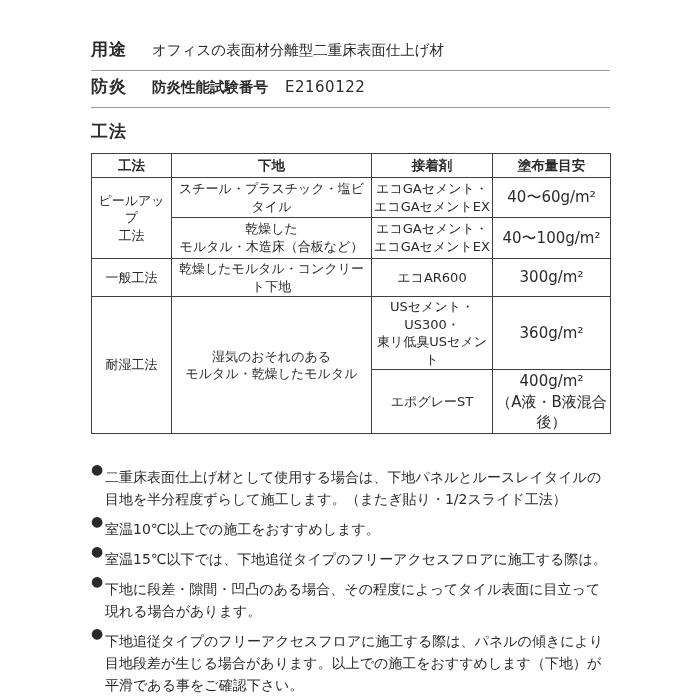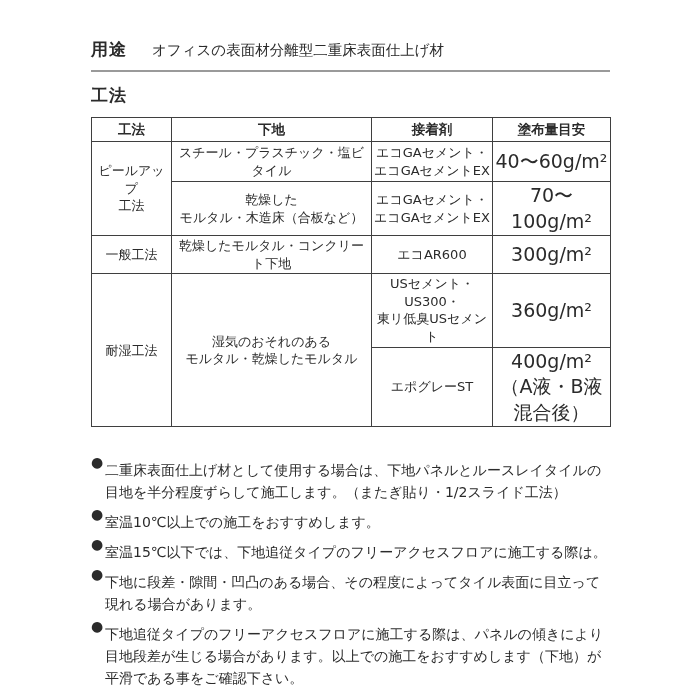--- a/index.html
+++ b/index.html
@@ -48,21 +48,21 @@
   .col-method { width: 80px; }
   .col-base   { width: 200px; }
   .col-adh    { width: 121px; }
   .col-amt    { width: 118px; }
   tr.r-pu1 td { height: 40px; }
   tr.r-pu2 td { height: 41px; }
   tr.r-gen td { height: 26px; }
   tr.r-ts1 td { height: 40px; }
   tr.r-ts2 td { height: 42px; }
   tr.dashed-top td { border-top: 1px dashed #9a9a9a; }
-  td.amount { font-size: 19px; }
+  td.amount { font-size: 15px; }
 
   
   .notes { list-style: none; margin-top: 24px; }
   .notes li { display: flex; font-size: 14px; line-height: 22px; font-weight: 500; }
   .notes .bullet { flex: 0 0 14px; }
   .notes .note-text { flex: 1; margin-top: 8px; }
 
   
   .patterns-row { display: flex; align-items: center; margin-top: 16px; }
   .pattern { margin-right: 11px; }
@@ -88,20 +88,25 @@
 
 <div class="page">
   <div class="content">
 
     <div class="spec-row">
       <span class="spec-label">用途</span>
       <span class="spec-value">オフィスの表面材分離型二重床表面仕上げ材</span>
     </div>
     <hr class="rule">
 
+    <div class="spec-row">
+      <span class="spec-label">防炎</span>
+      <span class="spec-sub">防炎性能試験番号</span>
+      <span class="spec-num">E2160122</span>
+    </div>
     <hr class="rule">
 
     <div class="section-title">工法</div>
 
     <table class="method-table">
       <colgroup>
         <col class="col-method">
           <col class="col-base">
           <col class="col-adh">
           <col class="col-amt">
@@ -119,21 +124,21 @@
         <td>スチール・プラスチック・塩ビタイル</td>
         <td>エコGAセメント・
 エコGAセメントEX</td>
         <td class="amount">40〜60g/m²</td>
       </tr>
       <tr class="r-pu2 dashed-top">
         <td>乾燥した
 モルタル・木造床（合板など）</td>
         <td>エコGAセメント・
 エコGAセメントEX</td>
-        <td class="amount">70〜100g/m²</td>
+        <td class="amount">40〜100g/m²</td>
       </tr>
       <tr class="r-gen">
         <td>一般工法</td>
         <td>乾燥したモルタル・コンクリート下地</td>
         <td>エコAR600</td>
         <td class="amount">300g/m²</td>
       </tr>
       <tr class="r-ts1">
         <td rowspan="2">耐湿工法</td>
         <td rowspan="2">湿気のおそれのある

